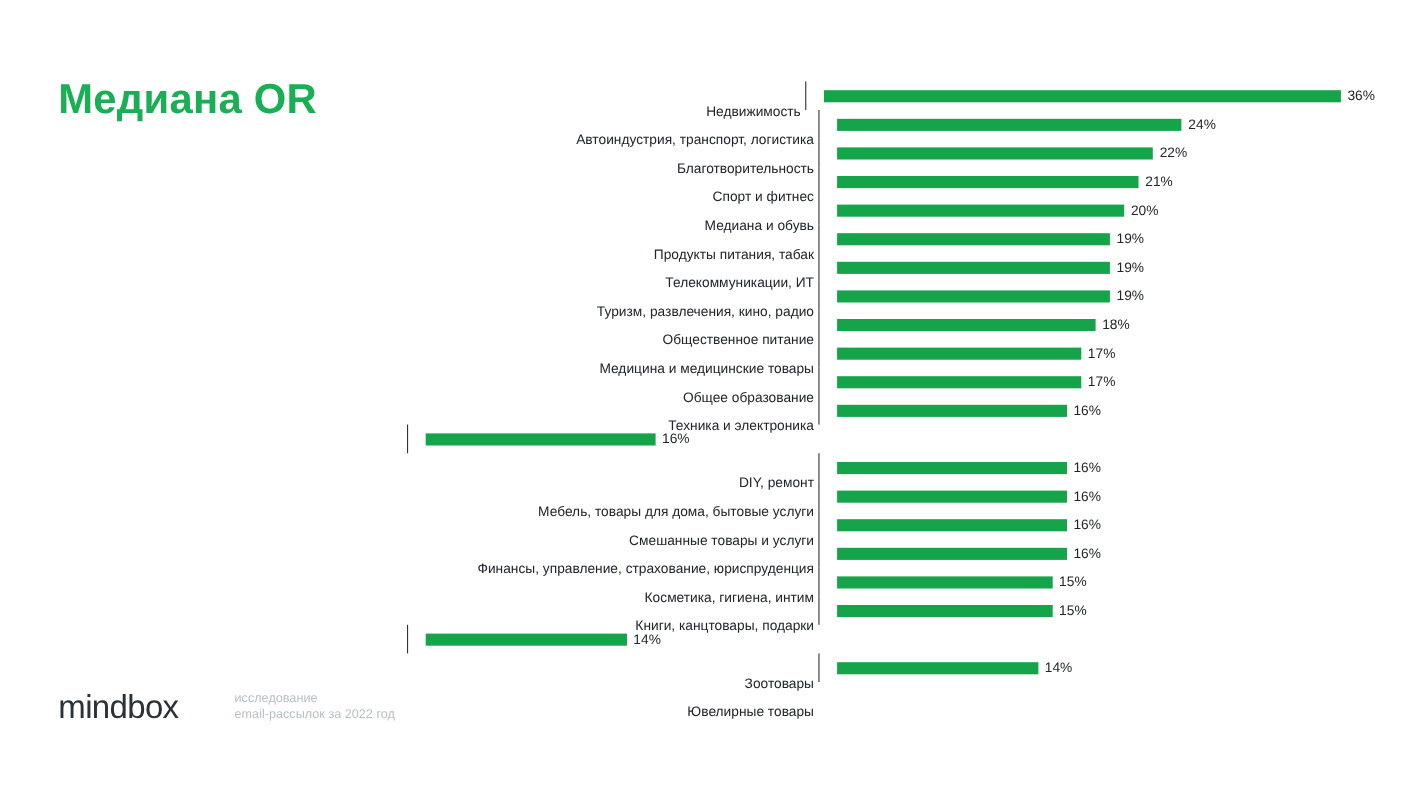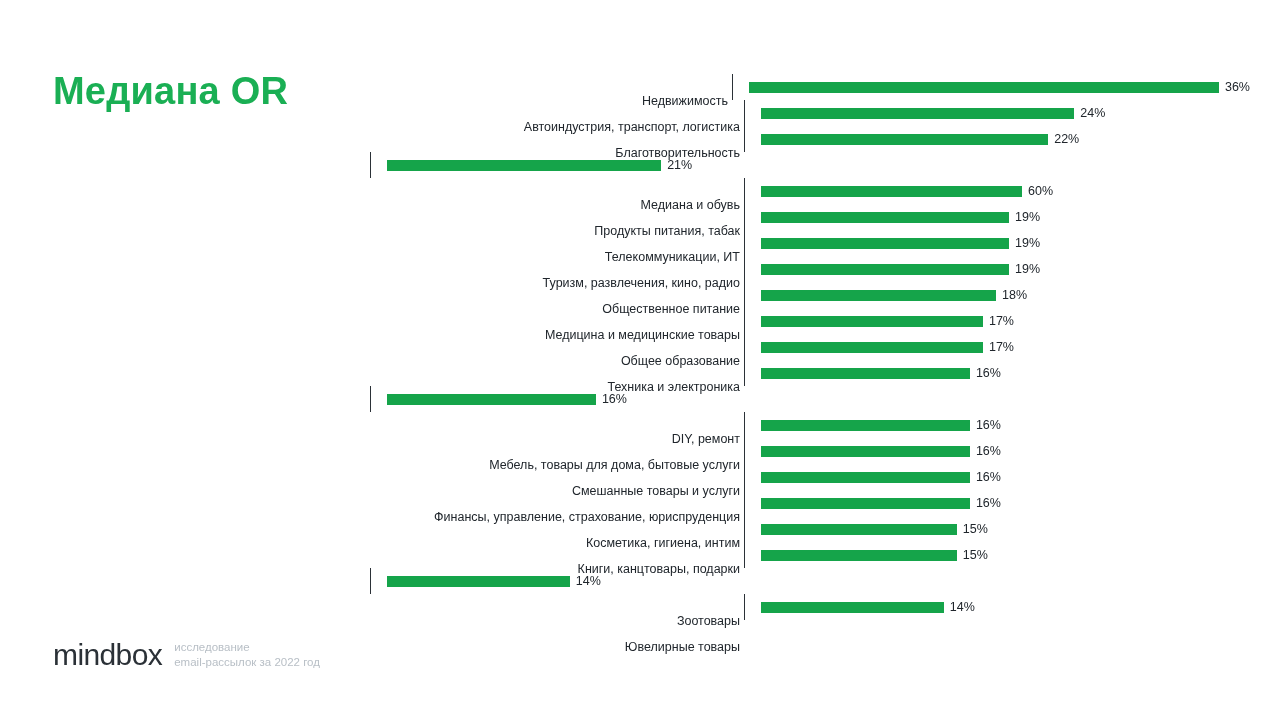--- a/index.html
+++ b/index.html
@@ -78,23 +78,24 @@
     font-size: 12.5px;
     color: #20262c;
     margin-left: 6px;
     white-space: nowrap;
     line-height: 1;
   }
 
   .footer {
     position: absolute;
     left: 53px;
-    bottom: 48px;
+    bottom: 60px;
     display: flex;
-    align-items: flex-start;
+    align-items: center;
+    gap: 39px;
   }
 
   .logo {
     font-size: 30px;
     color: #2b3137;
     letter-spacing: -0.6px;
     font-weight: normal;
     line-height: 1;
   }
 
@@ -129,30 +130,31 @@
         </div>
       </div>
       <div class="bar-row">
         <div class="bar-label">Благотворительность</div>
         <div class="bar-track">
           <div class="bar-fill" style="width: 287.222px; background: rgb(21, 164, 74);"></div>
           <div class="bar-value">22%</div>
         </div>
       </div>
       <div class="bar-row">
+        <div class="bar-label">Спорт и фитнес</div>
         <div class="bar-track">
           <div class="bar-fill" style="width: 274.167px; background: rgb(21, 164, 74);"></div>
           <div class="bar-value">21%</div>
         </div>
       </div>
       <div class="bar-row">
         <div class="bar-label">Медиана и обувь</div>
         <div class="bar-track">
           <div class="bar-fill" style="width: 261.111px; background: rgb(21, 164, 74);"></div>
-          <div class="bar-value">60%</div>
+          <div class="bar-value">20%</div>
         </div>
       </div>
       <div class="bar-row">
         <div class="bar-label">Продукты питания, табак</div>
         <div class="bar-track">
           <div class="bar-fill" style="width: 248.056px; background: rgb(21, 164, 74);"></div>
           <div class="bar-value">19%</div>
         </div>
       </div>
       <div class="bar-row">

